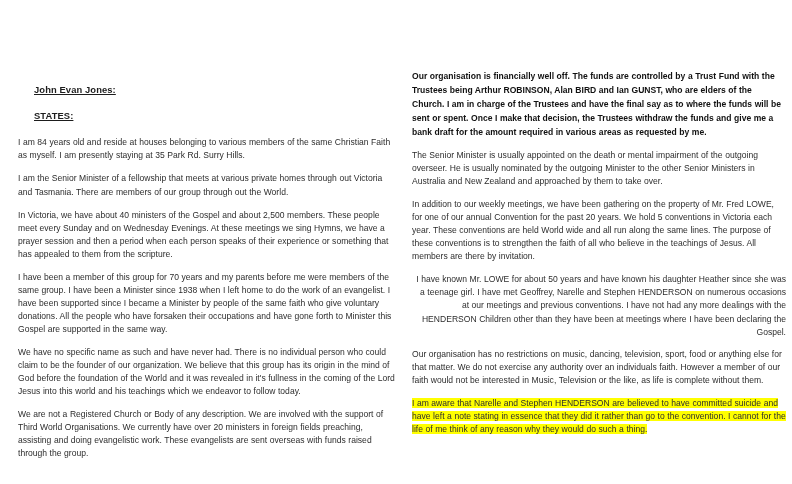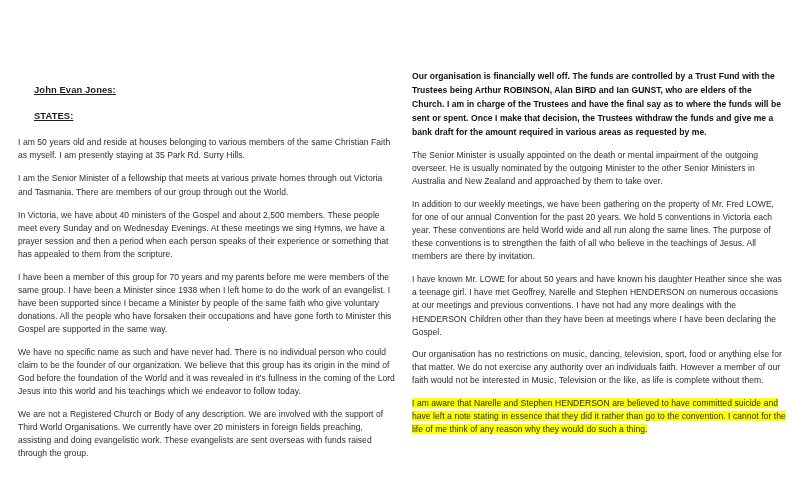--- a/index.html
+++ b/index.html
@@ -56,37 +56,38 @@
     letter-spacing: 0.01px;
     word-spacing: 0.15px;
   }
   p.para.bold {
     font-weight: bold;
     color: #111111;
     line-height: 14px;
   }
   p.para.tight {
     margin-bottom: 9px;
+    text-align: right;
   }
   .hl {
     background-color: #ffff00;
     box-decoration-break: clone;
     -webkit-box-decoration-break: clone;
   }
 </style>
 </head>
 <body>
 
 <div class="page">
 
   <div class="col col-left">
     <div class="heading">John Evan Jones:</div>
     <div class="heading second">STATES:</div>
 
-    <p class="para"> I am 50 years old and reside at houses belonging to various members of the same Christian Faith as myself.  I am presently staying at 35 Park Rd. Surry Hills.</p>
+    <p class="para"> I am 84 years old and reside at houses belonging to various members of the same Christian Faith as myself.  I am presently staying at 35 Park Rd. Surry Hills.</p>
     <p class="para">I am the Senior Minister of a fellowship that meets at various private homes through out Victoria and Tasmania. There are members of our group through out the World.</p>
     <p class="para">In Victoria, we have about 40 ministers of the Gospel and about 2,500 members.  These people meet every Sunday and on Wednesday Evenings.  At these meetings we sing Hymns, we have a prayer session and then a period when each person speaks of their experience or something that has appealed to them from the scripture.</p>
     <p class="para">I have been a member of this group for 70 years and my parents before me were members of the same group.  I have been a Minister since 1938 when I left home to do the work of an evangelist.  I have been supported since I became a Minister by people of the same faith who give voluntary donations.  All the people who have forsaken their occupations and have gone forth to Minister this Gospel are supported in the same way.</p>
     <p class="para">We have no specific name as such and have never had.  There is no individual person who could claim to be the founder of our organization.  We believe that this group has its origin in the mind of God before the foundation of the World and it was revealed in it's fullness in the coming of the Lord Jesus into this world and his teachings which we endeavor to follow today.</p>
     <p class="para">We are not a Registered Church or Body of any description.  We are involved with the support of Third World Organisations. We currently have over 20 ministers in foreign fields preaching, assisting and doing evangelistic work.  These evangelists are sent overseas with funds raised through the group.</p>
   </div>
 
   <div class="col col-right">
     <p class="para bold">Our organisation is financially well off.  The funds are controlled by a Trust Fund with the Trustees being Arthur ROBINSON, Alan BIRD and Ian GUNST, who are elders of the Church.  I am in charge of the Trustees and have the final say as to where the funds will be sent or spent.  Once I make that decision, the Trustees withdraw the funds and give me a bank draft for the amount required in various areas as requested by me.</p>
 

